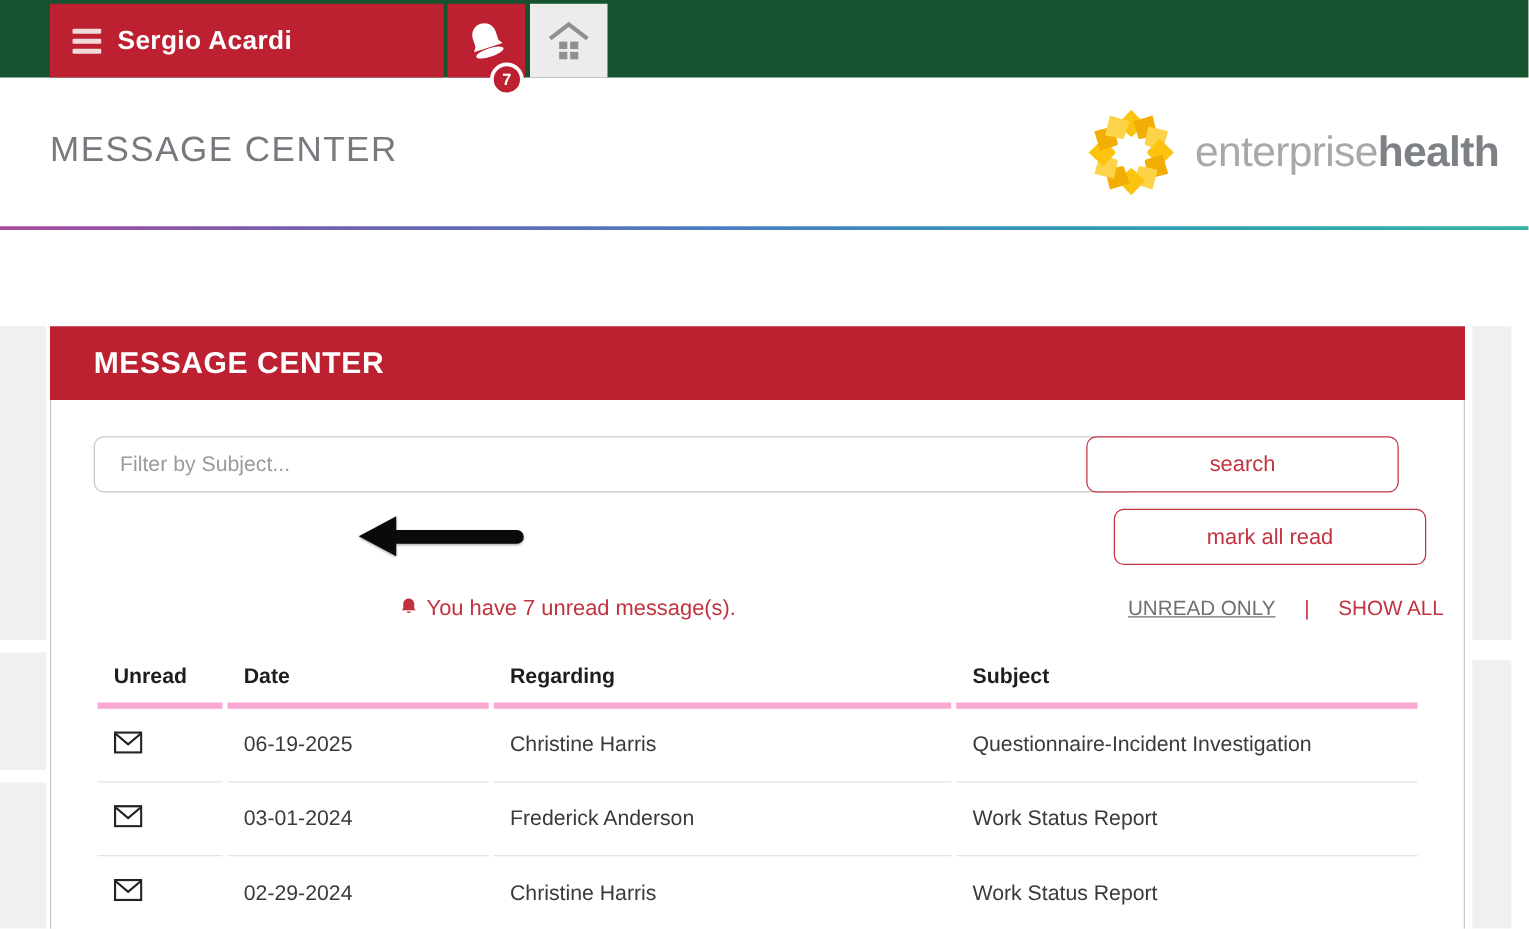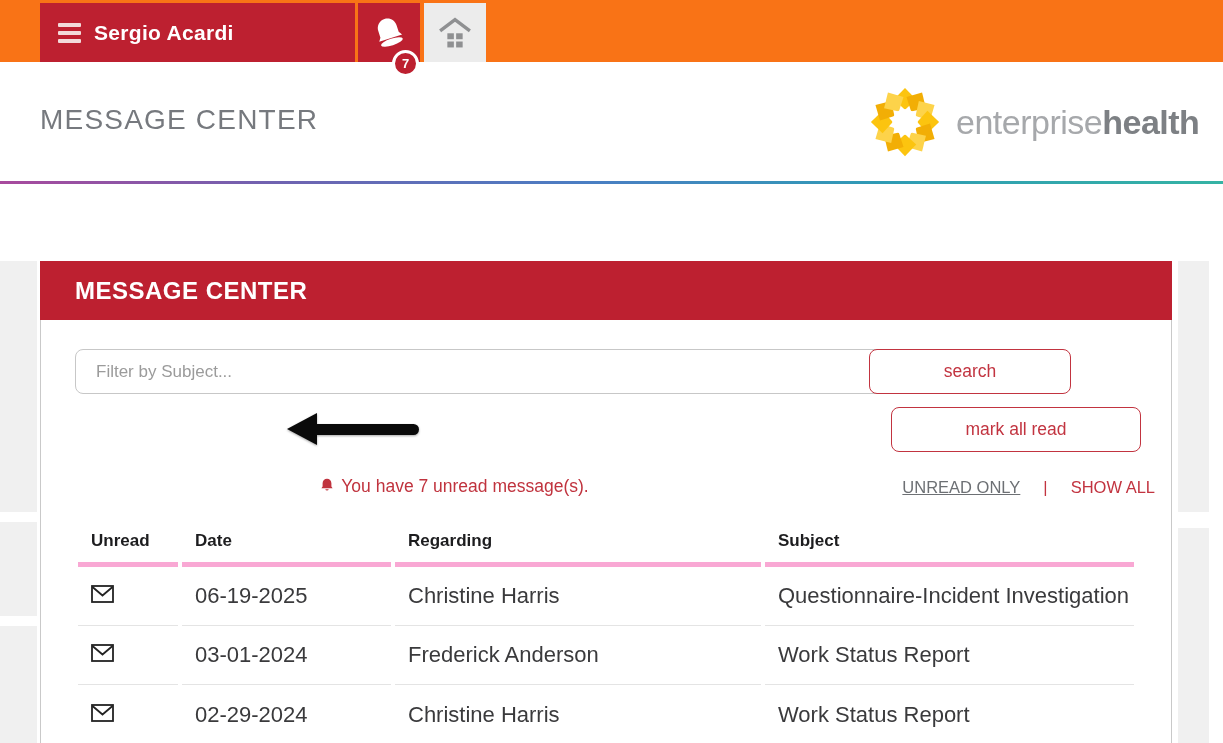--- a/index.html
+++ b/index.html
@@ -4,21 +4,21 @@
 <style>
   * { margin:0; padding:0; box-sizing:border-box; }
   html,body { background:#fff; }
   body { font-family:"Liberation Sans", sans-serif; }
   #stage {
     position:relative; width:1223px; height:743px;
     overflow:hidden; background:#fff;
   }
 
   
-  .topbar { position:absolute; left:0; top:0; width:1223px; height:62px; background:#f97316; }
+  .topbar { position:absolute; left:0; top:0; width:1223px; height:62px; background:#14532d; }
   .userbar {
     position:absolute; left:40px; top:3px; width:315px; height:59px;
     background:#bd2030; display:flex; align-items:center; gap:13px; padding-left:18px;
     cursor:pointer;
   }
   .hamburger { display:flex; flex-direction:column; gap:4px; }
   .hamburger span { width:23px; height:4px; background:#f3dada; border-radius:1px; }
   .username { color:#fff; font-size:21px; font-weight:bold; letter-spacing:.3px; }
   .bell-tile {
     position:absolute; left:358px; top:3px; width:62px; height:59px;
@@ -80,21 +80,21 @@
   .clear-icon {
     position:absolute; right:16px; top:13px; width:19px; height:19px;
     background:#d8d8d8; border-radius:50%; color:#fff; font-size:13px; font-weight:bold;
     display:flex; align-items:center; justify-content:center; cursor:pointer; line-height:1;
   }
   .btn {
     position:absolute; background:#fff; border:1.5px solid #c23440; border-radius:8px;
     color:#c23440; font-size:17.5px; font-family:"Liberation Sans", sans-serif;
     display:flex; align-items:center; justify-content:center; cursor:pointer;
   }
-  .btn-search { left:828px; top:29px; width:202px; height:45px; }
+  .btn-search { left:828px; top:29px; width:250px; height:45px; }
   .btn-send   { left:34px;  top:87px; width:249px; height:45px; }
   .btn-mark   { left:850px; top:87px; width:250px; height:45px; }
 
   .arrow { position:absolute; left:246px; top:92px; height:34px; display:flex; align-items:center; filter:drop-shadow(0 1px 1px rgba(0,0,0,.35)); }
   .arrow-head { width:0; height:0; border-top:16px solid transparent; border-bottom:16px solid transparent; border-right:30px solid #0a0a0a; }
   .arrow-shaft { width:103px; height:11px; background:#0a0a0a; margin-left:-1px; border-radius:0 6px 6px 0; }
 
   .notice {
     position:absolute; left:34px; top:156px; width:758px; text-align:center;
     color:#c0333e; font-size:17.5px;
@@ -106,21 +106,21 @@
   .link-sep { color:#c23440; }
   .link-showall { color:#c23440; cursor:pointer; }
 
   
   table.msg { position:absolute; left:33px; top:200px; border-collapse:separate; border-spacing:4px 0; }
   table.msg th {
     text-align:left; font-size:17px; font-weight:bold; color:#1d1d1f;
     height:47px; vertical-align:middle; padding-left:13px; border-bottom:5px solid #f9a8d4;
   }
   table.msg td {
-    font-size:22px; color:#3a3a3c; height:59px; vertical-align:middle;
+    font-size:17px; color:#3a3a3c; height:59px; vertical-align:middle;
     padding-left:13px; border-bottom:1px solid #e4e4e4;
   }
   table.msg tr:last-child td { border-bottom:none; }
   .col-unread { width:100px; } .col-date { width:209px; }
   .col-reg { width:366px; }   .col-sub { width:369px; }
   .env { cursor:pointer; display:inline-block; }
 </style>
 </head>
 <body>
 

